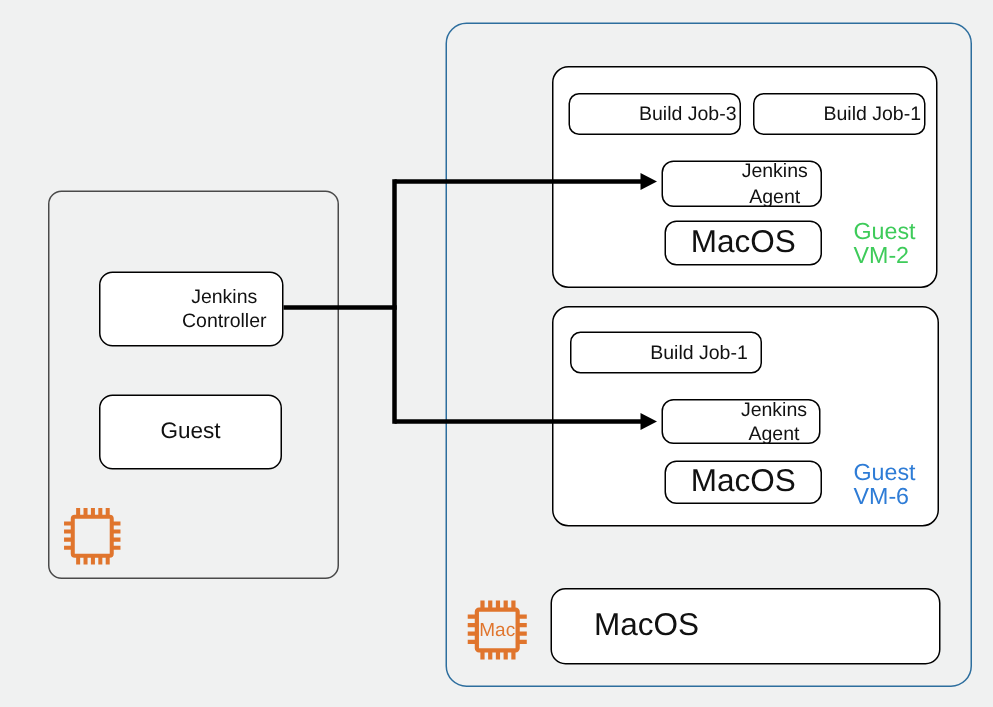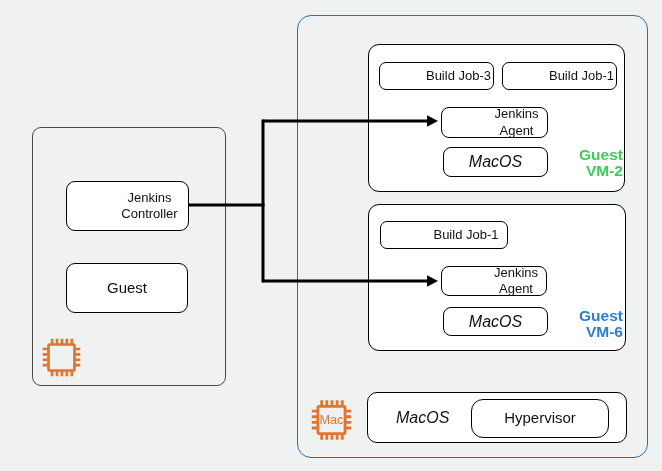--- a/index.html
+++ b/index.html
@@ -29,24 +29,24 @@
   }
   .hyper-host{
     position:absolute;left:297px;top:15px;width:351px;height:443px;
     border:1.5px solid var(--hyper-border);border-radius:14px;background:transparent;
   }
   .vm-box{
     position:absolute;background:var(--box-fill);border:1.5px solid var(--box-border);border-radius:11px;
   }
   .small-label{font-size:13px;padding-left:44px;}
   .mid-label{font-size:15px;}
-  .big-label{font-size:16px;font-style:italic;}
+  .big-label{font-size:21px;}
   .vm-tag{
-    position:absolute;width:54px;text-align:right;font-size:15.5px;line-height:1.05;
-    font-weight:700;white-space:normal;
+    position:absolute;width:54px;text-align:left;font-size:15.5px;line-height:1.05;
+    font-weight:400;white-space:normal;
   }
   .vm-tag.green{color:var(--green);}
   .vm-tag.blue{color:var(--blue);}
   .arrow-layer{position:absolute;left:0;top:0;pointer-events:none;}
   .chip{position:absolute;}
   .ctrl-text{display:block;width:82px;margin:13px auto;}
 </style>
 </head>
 <body>
 
@@ -98,23 +98,20 @@
       <span>Jenkins Agent</span>
     </div>
     <div class="node big-label" style="left:74px;top:102px;width:105px;height:29px;border-radius:8px;">
       <span>MacOS</span>
     </div>
     <div class="vm-tag blue" style="left:200px;top:103px;">Guest VM-6</div>
   </div>
 
   <div class="node" style="left:367px;top:392px;width:260px;height:51px;border-radius:10px;justify-content:flex-start;">
     <span class="big-label" style="margin-left:28px;">MacOS</span>
-    <div class="node mid-label" style="left:103px;top:6px;width:138px;height:39px;border-radius:12px;">
-      <span>Hypervisor</span>
-    </div>
   </div>
 
   <svg class="chip" style="left:309px;top:397px;" width="45" height="46" viewBox="0 0 48 48">
     <g stroke="#e0752d" stroke-width="3" fill="none">
       <rect x="9.5" y="9.5" width="29" height="29" rx="1.5"></rect>
       <path d="M13.5 3v6 M19 3v6 M24.5 3v6 M30 3v6 M35.5 3v6"></path>
       <path d="M13.5 39v6 M19 39v6 M24.5 39v6 M30 39v6 M35.5 39v6"></path>
       <path d="M3 14.5h6 M3 20.5h6 M3 26.5h6 M3 32.5h6"></path>
       <path d="M39 14.5h6 M39 20.5h6 M39 26.5h6 M39 32.5h6"></path>
     </g>

